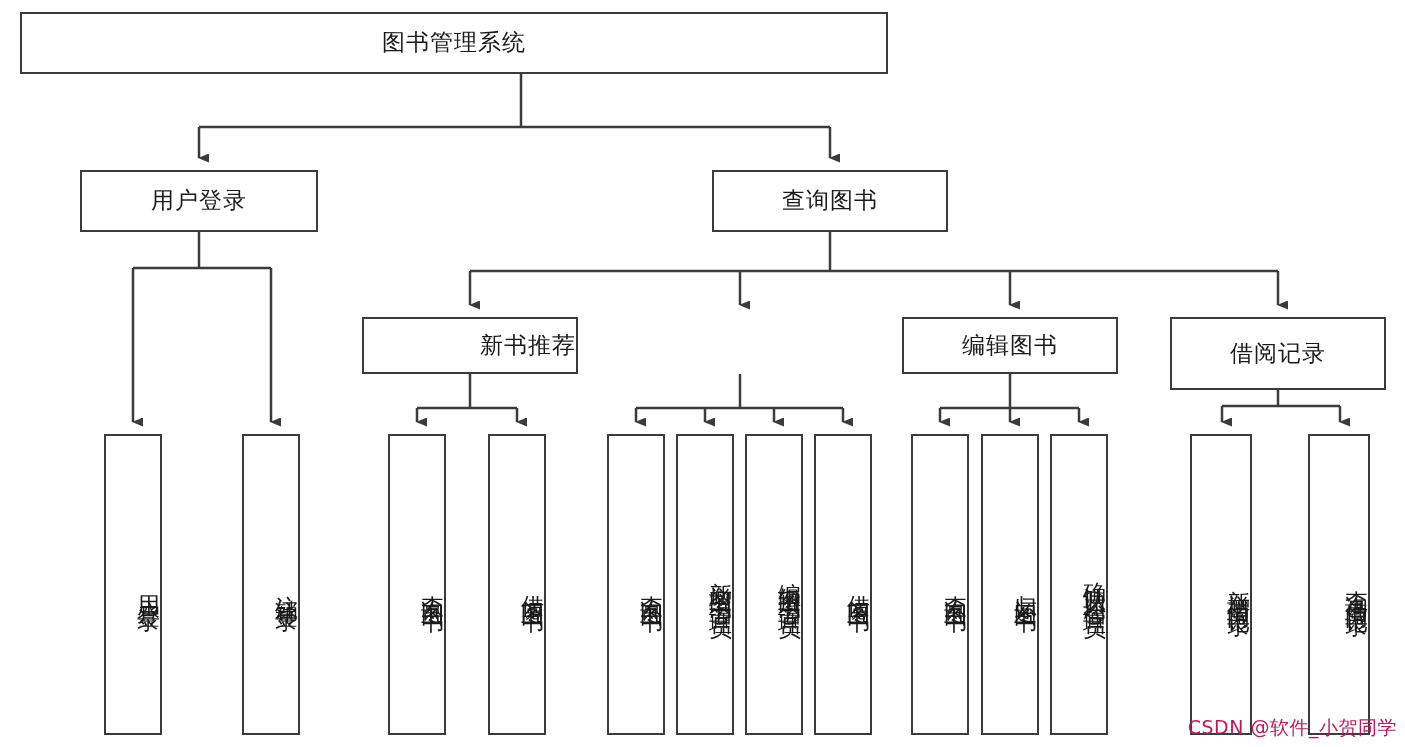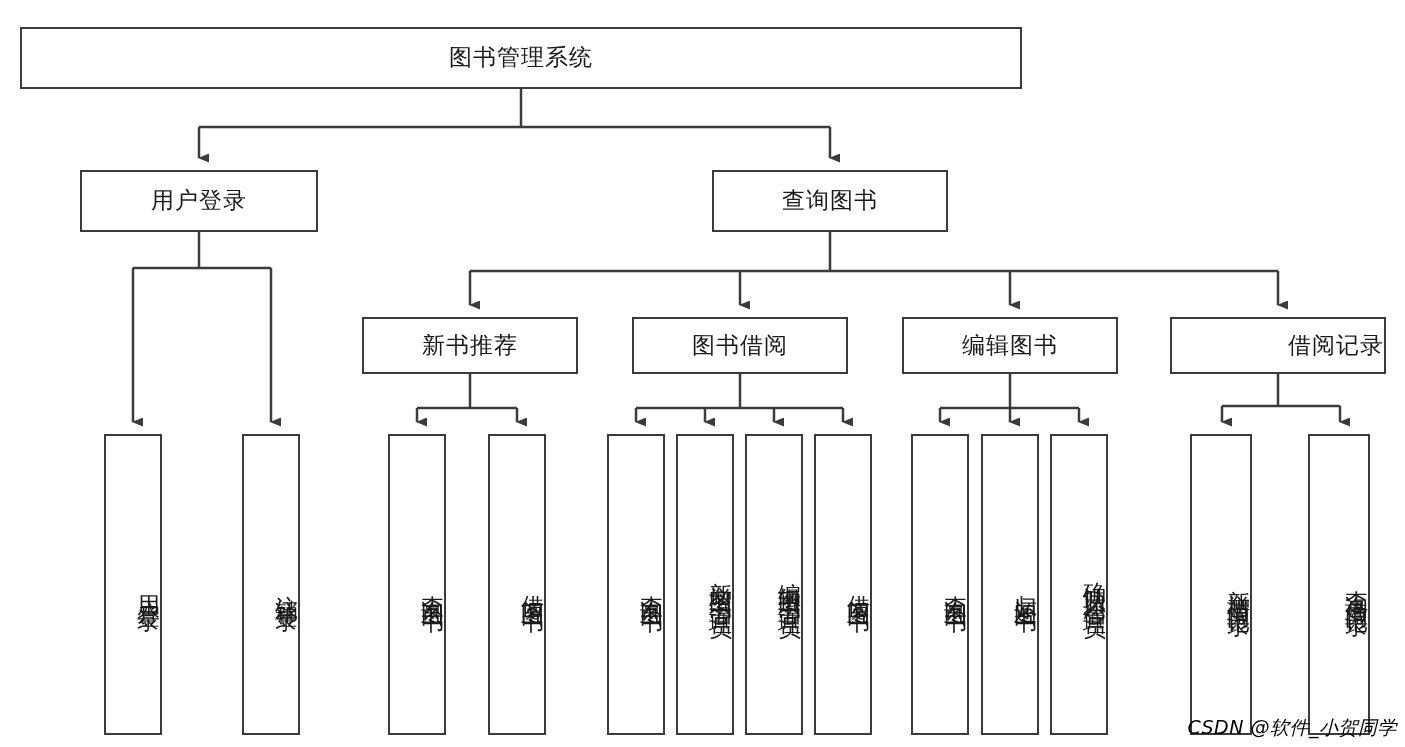--- a/index.html
+++ b/index.html
@@ -50,24 +50,23 @@
     align-items: flex-start;
   }
   .node-v span {
     display: block;
   }
   #watermark {
     position: absolute;
     right: 8px;
     bottom: 6px;
     font-size: 19px;
-    color: #000000;
+    color: #be185d;
     white-space: nowrap;
     letter-spacing: 0.5px;
-    font-style: italic;
   }
 </style>
 </head>
 <body>
 
 <div id="canvas">
 
   <svg id="diagram-svg" viewBox="0 0 1405 747" xmlns="http://www.w3.org/2000/svg">
     <defs>
       <marker id="arrowhead" markerWidth="9" markerHeight="11" refX="4.5" refY="10" orient="auto" markerUnits="userSpaceOnUse">
@@ -111,41 +110,38 @@
       <path d="M 1010,408 L 1010,422" marker-end="url(#arrowhead)"></path>
       <path d="M 1079,408 L 1079,422" marker-end="url(#arrowhead)"></path>
 
       <path d="M 1278,374 L 1278,406"></path>
       <path d="M 1222,406 L 1340,406"></path>
       <path d="M 1222,406 L 1222,422" marker-end="url(#arrowhead)"></path>
       <path d="M 1340,406 L 1340,422" marker-end="url(#arrowhead)"></path>
     </g>
   </svg>
 
-  <div class="node-box node-h" style="left:20px; top:12px; width:1002px; height:62px;margin-top:15px;">
+  <div class="node-box node-h" style="left:20px; top:12px; width:868px; height:62px;">
     <span>图书管理系统</span>
   </div>
 
   <div class="node-box node-h" style="left:80px; top:170px; width:238px; height:62px;">
     <span>用户登录</span>
   </div>
   <div class="node-box node-h" style="left:712px; top:170px; width:236px; height:62px;">
     <span>查询图书</span>
   </div>
 
-  <div class="node-box node-h" style="left:362px; top:317px; width:216px; height:57px;">
+  <div class="node-box node-h" style="left:362px; top:317px; width:216px; height:57px;justify-content:flex-end;">
     <span>新书推荐</span>
-  </div>
-  <div class="node-box node-h" style="left:632px; top:317px; width:216px; height:57px;">
-    <span>图书借阅</span>
   </div>
   <div class="node-box node-h" style="left:902px; top:317px; width:216px; height:57px;">
     <span>编辑图书</span>
   </div>
-  <div class="node-box node-h" style="left:1170px; top:317px; width:216px; height:57px;justify-content:flex-end;">
+  <div class="node-box node-h" style="left:1170px; top:317px; width:216px; height:73px;">
     <span>借阅记录</span>
   </div>
 
   <div class="node-box node-v" style="left:104px; top:434px; width:58px; height:301px;">
     <span>用户登录</span>
   </div>
   <div class="node-box node-v" style="left:242px; top:434px; width:58px; height:301px;">
     <span>注销登录</span>
   </div>
 

